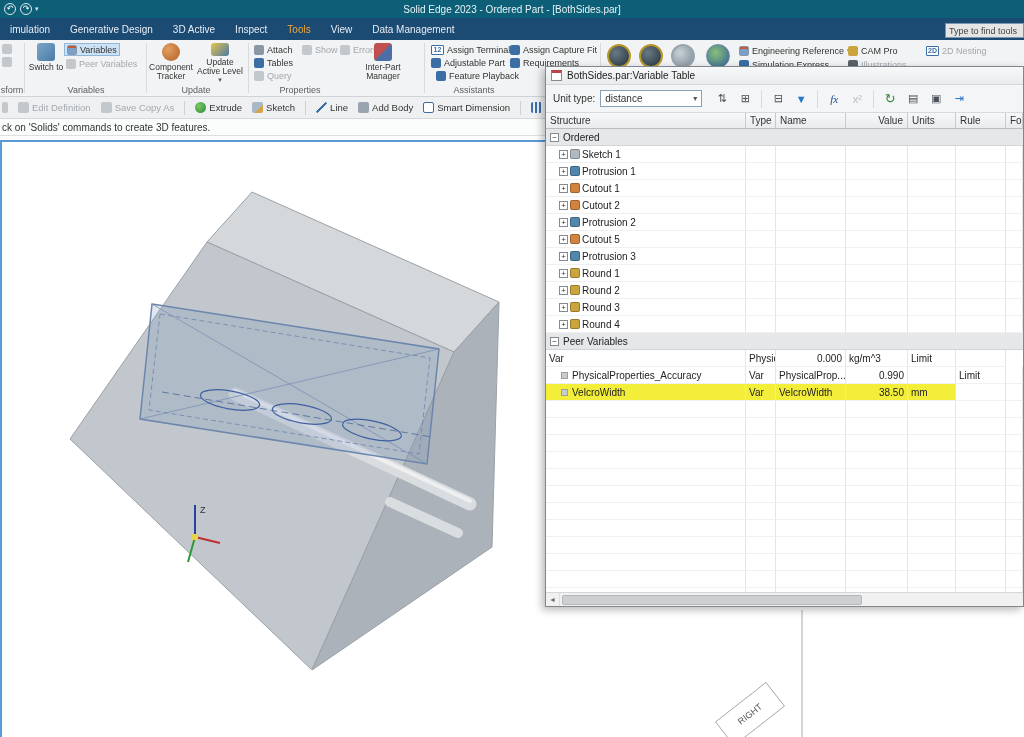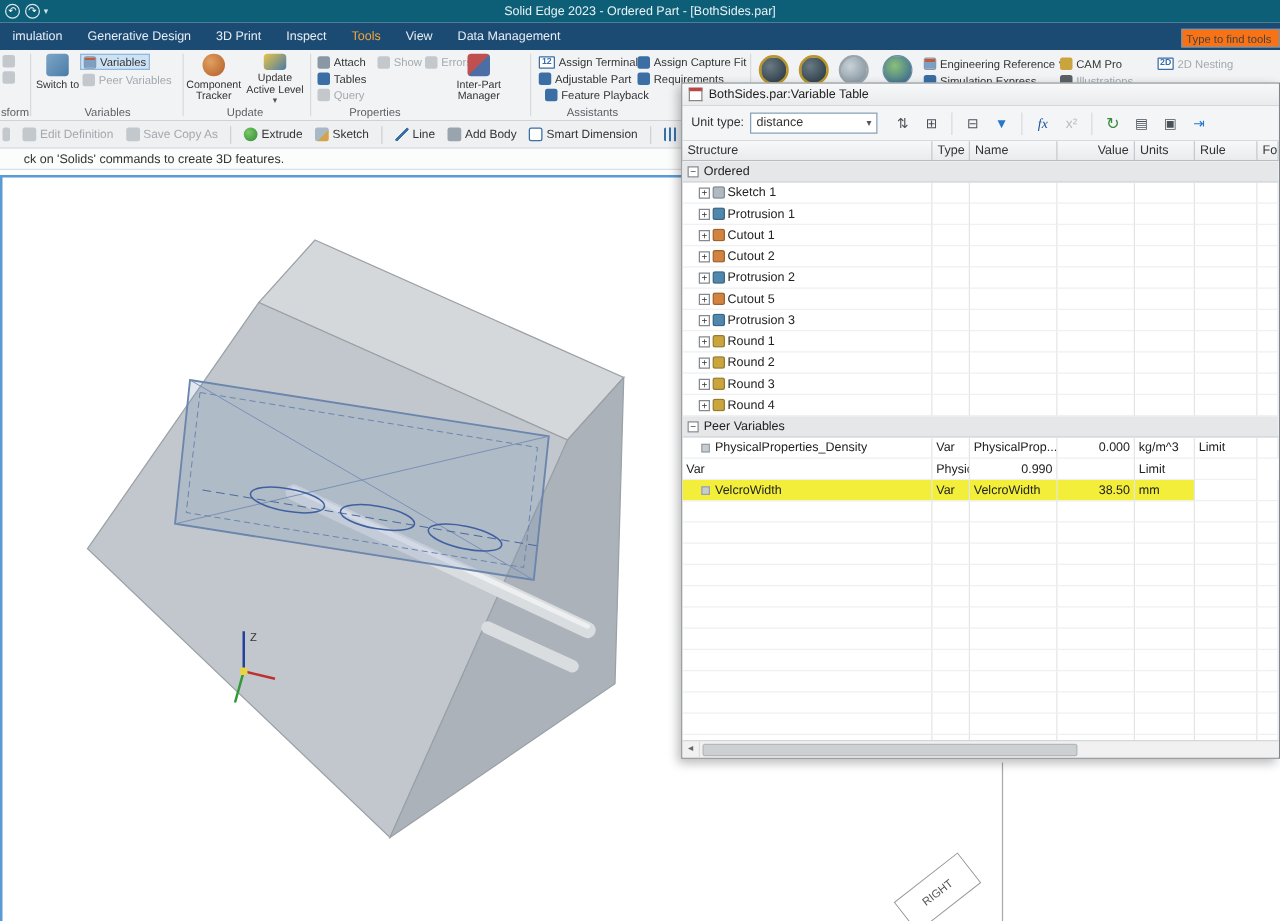--- a/index.html
+++ b/index.html
@@ -14,21 +14,21 @@
              margin-left:4px;font-size:8px;line-height:10px;text-align:center;color:#fff;display:inline-block;}
   .tb-caret{color:#cfe2ea;font-size:7px;margin-left:3px;}
   .tb-title{position:absolute;left:50%;transform:translateX(-50%);white-space:nowrap;color:#e9f2f6;}
 
   
   .tabbar{position:absolute;top:18px;left:0;right:0;height:22px;background:var(--tabbar,#1b4a73);
           display:flex;align-items:stretch;z-index:5;}
   .tab{padding:0 10px;display:flex;align-items:center;font-size:10px;color:#e7edf4;cursor:default;}
   .tab.active{color:var(--activeTab,#f0a73c);}
   .find-box{position:absolute;right:0;top:5px;width:79px;height:15px;border:1px solid #7a94ac;
-            background:#f97316;font-size:9px;color:#333;padding:0 3px;font-family:"Liberation Sans",sans-serif;}
+            background:#e5e5e5;font-size:9px;color:#333;padding:0 3px;font-family:"Liberation Sans",sans-serif;}
   .find-box::placeholder{color:#444;}
 
   
   .ribbon{position:absolute;top:40px;left:0;right:0;height:57px;background:#f2f3f4;
           border-bottom:1px solid #cfd3d6;z-index:4;}
   .vsep{position:absolute;top:3px;bottom:3px;width:1px;background:#d8dbde;}
   .rgroup-label{position:absolute;top:45px;height:11px;font-size:9px;color:#5a6066;text-align:center;}
   .rbtn{position:absolute;height:13px;display:flex;align-items:center;gap:3px;font-size:9px;color:#333;
         padding:0 2px;white-space:nowrap;}
   .rbtn.sel{background:#cde2f4;border:1px solid #8fb8dc;}
@@ -130,21 +130,21 @@
   <span class="tb-circle">↶</span>
   <span class="tb-circle">↷</span>
   <span class="tb-caret">▾</span>
   <span class="tb-title">Solid Edge 2023 - Ordered Part - [BothSides.par]</span>
 </div>
 
 <div class="tabbar">
   <div style="display:flex;">
       <div class="tab">imulation</div>
       <div class="tab">Generative Design</div>
-      <div class="tab">3D Print</div>
+      <div class="tab">3D Active</div>
       <div class="tab">Inspect</div>
       <div class="tab active">Tools</div>
       <div class="tab">View</div>
       <div class="tab">Data Management</div>
     </div>
   <input class="find-box" placeholder="Type to find tools" style="">
 </div>
 
 <div class="ribbon">
 
@@ -296,21 +296,21 @@
     <span class="t2ic helix-ic"></span>
     <span>Helical Curve</span>
   </div>
   <div class="t2item">
     <span class="t2ic export-ic2"></span>
     <span>Export</span>
   </div>
 </div>
 
 <div class="promptbar">
-  <span style="margin-left:19px">ck on 'Solids' commands to create 3D features.</span>
+  <span style="margin-left:2px">ck on 'Solids' commands to create 3D features.</span>
 </div>
 
 <div class="viewport">
   <svg width="1022" height="595">
     <g>
       <polygon points="250,50 497,160 452,210 205,100" fill="#d4d8db" stroke="#9aa1a7" stroke-width="1"></polygon>
       <polygon points="205,100 452,210 310,528 68,297" fill="#c1c7cc" stroke="#9aa1a7" stroke-width="1"></polygon>
       <polygon points="452,210 497,160 490,405 310,528" fill="#abb2b9" stroke="#9aa1a7" stroke-width="1"></polygon>
       <line x1="233" y1="252" x2="468" y2="362" stroke="#d9dde0" stroke-width="13" stroke-linecap="round"></line>
       <line x1="233" y1="249" x2="468" y2="359" stroke="#edeff1" stroke-width="4" stroke-linecap="round"></line>
@@ -523,32 +523,32 @@
         <div class="vt-cell"></div>
         <div class="vt-cell"></div>
         <div class="vt-cell"></div>
         <div class="vt-cell"></div>
       </div>
       <div class="vt-grouprow">
         <div class="expbox">−</div>
         <span>Peer Variables</span>
       </div>
       <div class="vt-row">
-        <div class="vt-cell">
-          <div class="var-ic"></div>
-          <span>PhysicalProperties_Density</span>
-        </div>
         <div class="vt-cell">Var</div>
         <div class="vt-cell">PhysicalProp...</div>
         <div class="vt-cell num">0.000</div>
         <div class="vt-cell">kg/m^3</div>
         <div class="vt-cell">Limit</div>
         <div class="vt-cell"></div>
       </div>
       <div class="vt-row">
+        <div class="vt-cell">
+          <div class="var-ic"></div>
+          <span>PhysicalProperties_Accuracy</span>
+        </div>
         <div class="vt-cell">Var</div>
         <div class="vt-cell">PhysicalProp...</div>
         <div class="vt-cell num">0.990</div>
         <div class="vt-cell"></div>
         <div class="vt-cell">Limit</div>
         <div class="vt-cell"></div>
       </div>
       <div class="vt-row">
         <div class="vt-cell" style="background: rgb(242, 238, 58);">
           <div class="var-ic"></div>

